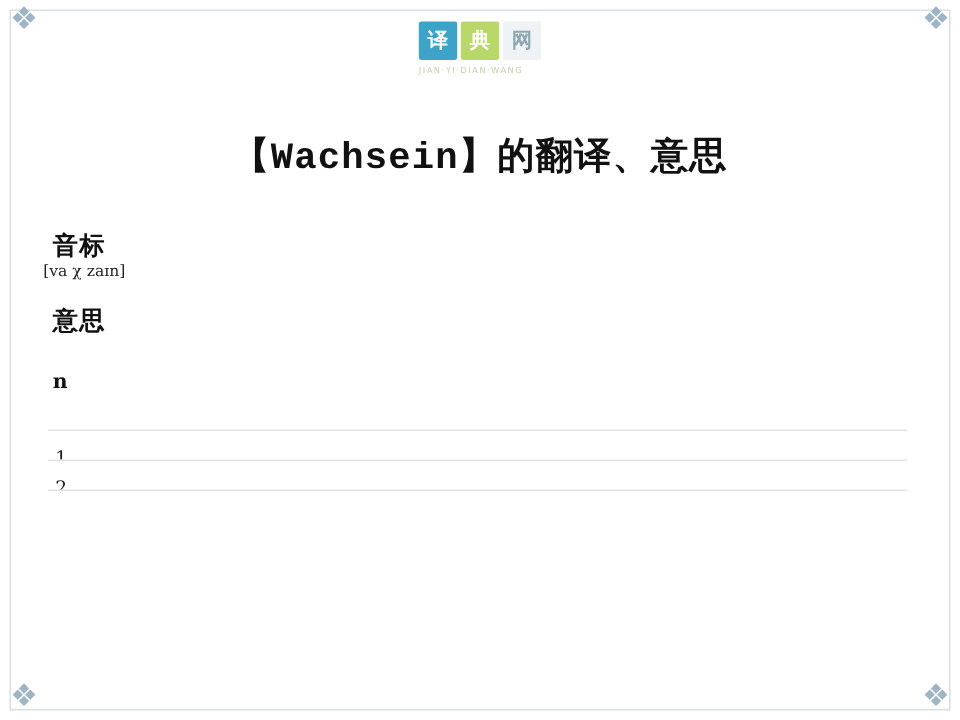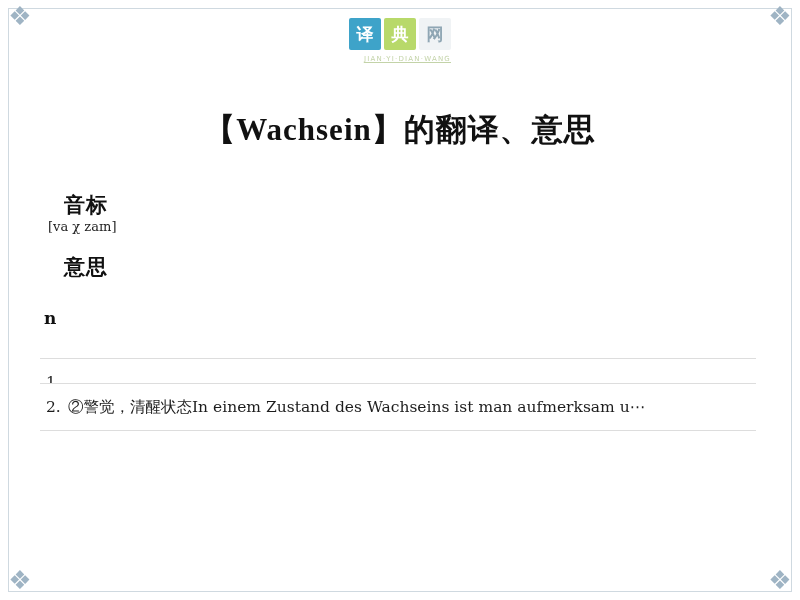--- a/index.html
+++ b/index.html
@@ -79,59 +79,57 @@
   }
   .logo-tile.t1 { background: #3ea3c9; }
   .logo-tile.t2 { background: #b8d96a; }
   .logo-tile.t3 { background: #f0f3f5; color: #8fa6b4; }
   .logo-sub {
     margin-top: 4px;
     font-family: "DejaVu Sans", sans-serif;
     font-size: 7px;
     letter-spacing: 1.2px;
     color: #c3d3a8;
-    text-align: right;
+    text-align: left;
     line-height: 10px;
-    text-decoration: underline;
   }
 
   
   .main-title {
     position: absolute;
     left: 0;
     top: 88px;
     width: 800px;
     text-align: center;
     font-family: "DejaVu Serif", serif;
     font-weight: bold;
     font-size: 31px;
     letter-spacing: 1px;
     color: #111111;
   }
   .main-title .latin {
-    font-family: Liberation Serif, serif;
+    font-family: Liberation Mono, monospace;
   }
 
   
   .section-head {
     position: absolute;
     left: 44px;
     font-family: "DejaVu Serif", serif;
     font-weight: bold;
     font-size: 21px;
     color: #111111;
     letter-spacing: 1px;
-    margin-left: 20px;
   }
   .sec-phonetic-head { top: 174px; }
   .sec-meaning-head  { top: 236px; }
 
   .phonetic-value {
     position: absolute;
-    left: 48px;
+    left: 36px;
     top: 219px;
     font-family: "DejaVu Serif", serif;
     font-size: 13px;
     color: #222222;
   }
 
   .pos-label {
     position: absolute;
     left: 44px;
     top: 308px;
@@ -207,17 +205,16 @@
 
   <h2 class="section-head sec-meaning-head">意思</h2>
   <div class="pos-label">n</div>
 
   <ul class="def-list">
     <li class="def-item">
       <span class="def-index">1.</span>
     </li>
     <li class="def-item">
       <span class="def-index">2.</span>
-      <span>②警觉，清醒状态In einem Zustand des Wachseins ist man aufmerksam u⋯</span>
     </li>
   </ul>
 
 </div>
 
 </body></html>

